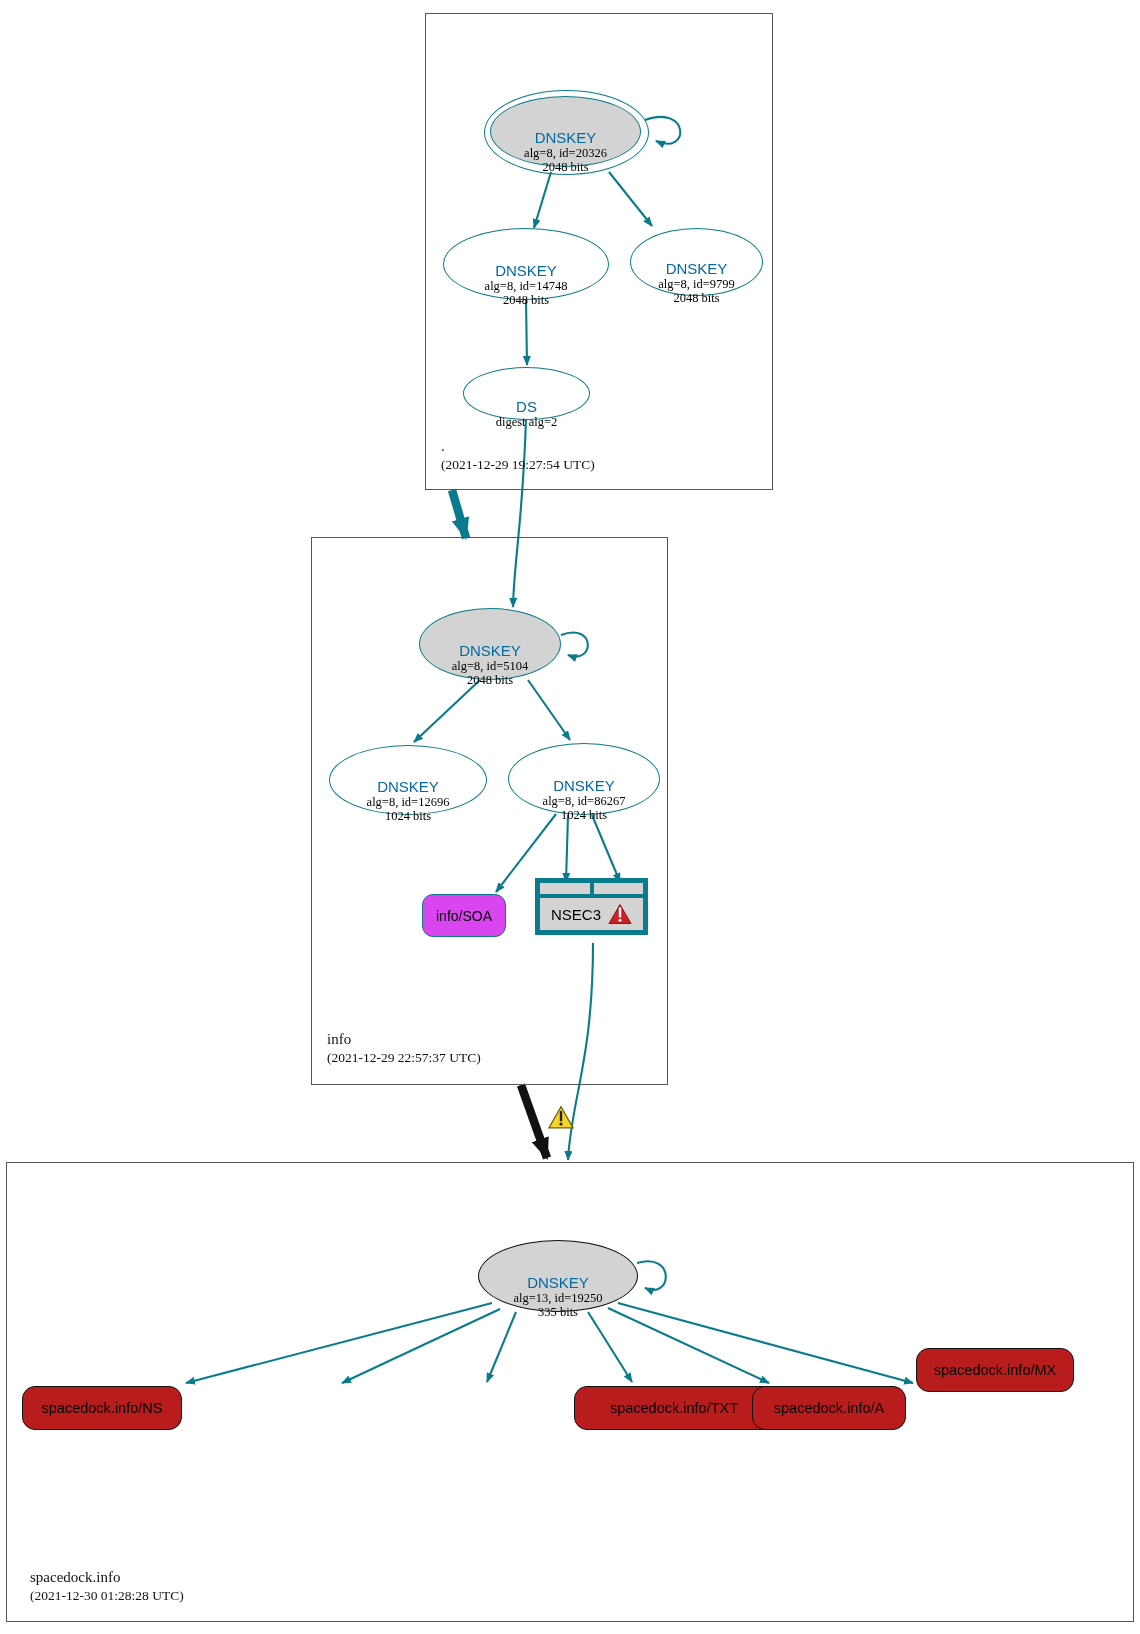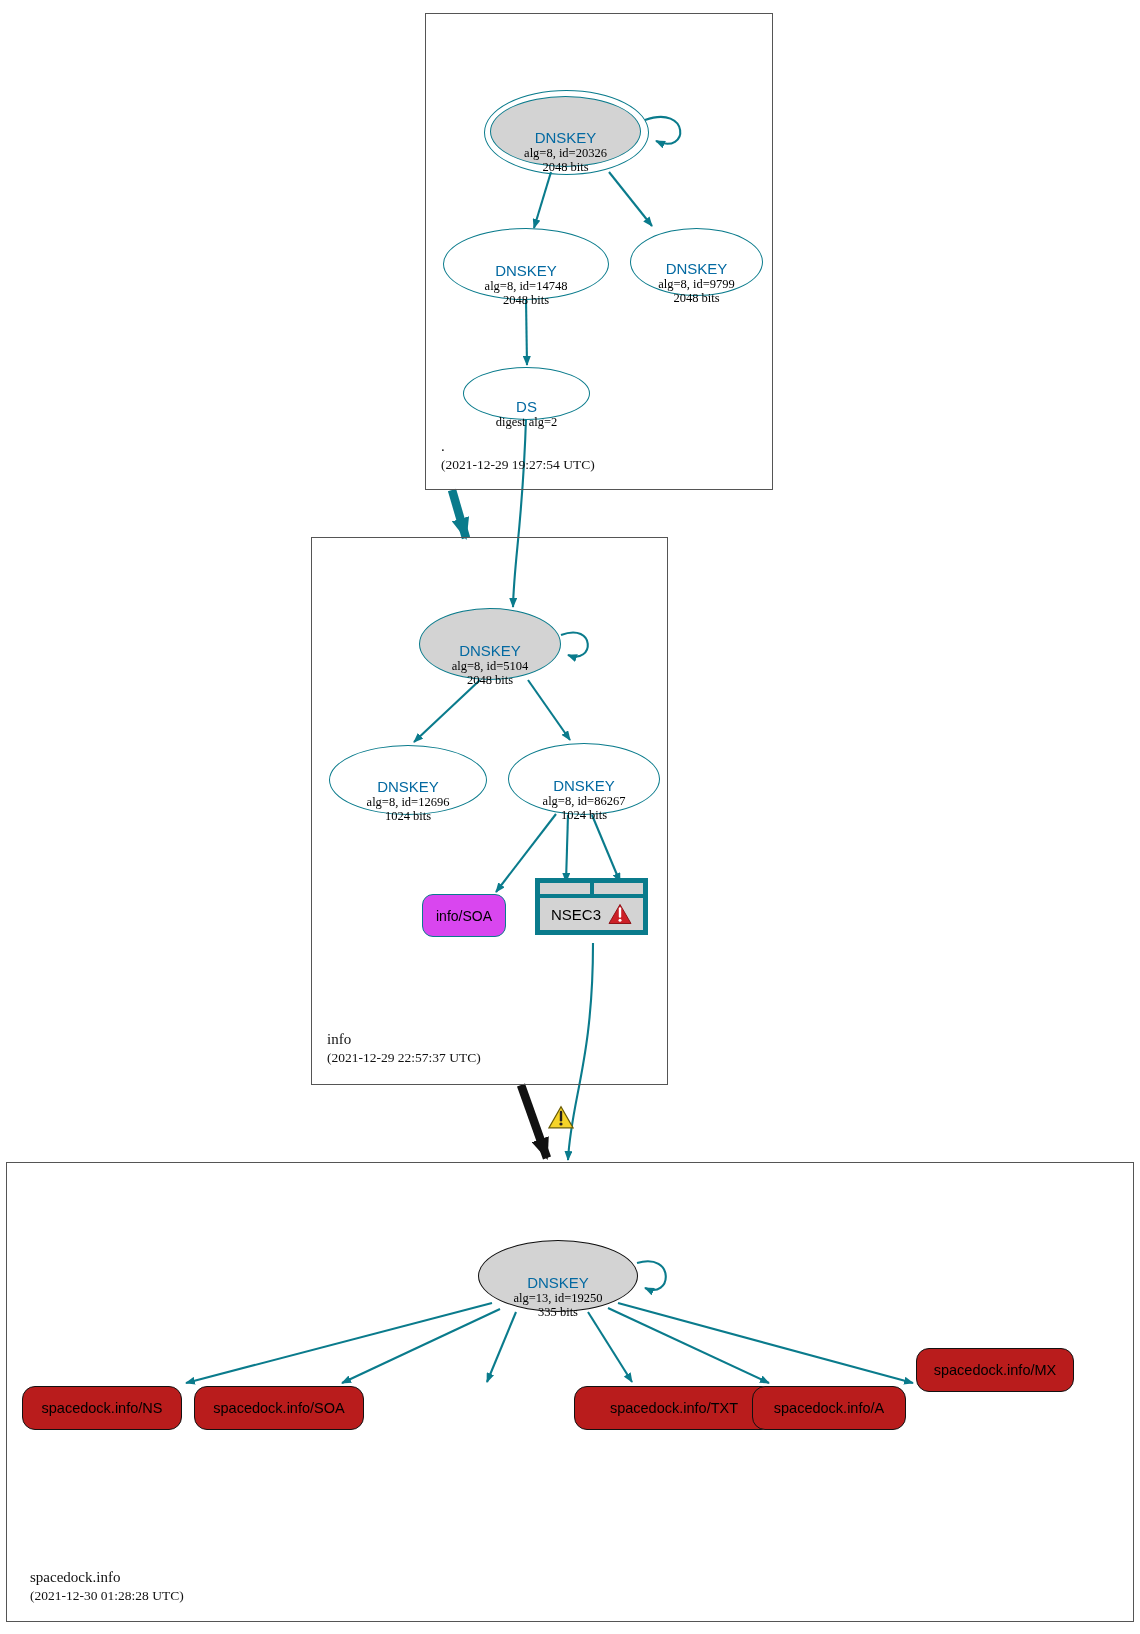--- a/index.html
+++ b/index.html
@@ -196,23 +196,20 @@
 
   <div class="node ellipse ell-black-fill" style="left:478px;top:1240px;width:160px;height:72px;">
     <div class="ntitle">DNSKEY</div>
     <div class="nsub">alg=13, id=19250</div>
     <div class="nsub">335 bits</div>
   </div>
 
   <div class="node rrset-black" style="left:22px;top:1386px;width:160px;height:44px;">
     <span>spacedock.info/NS</span>
   </div>
-  <div class="node rrset-black" style="left:194px;top:1386px;width:170px;height:44px;">
-    <span>spacedock.info/SOA</span>
-  </div>
   <div class="node rrset-black" style="left:574px;top:1386px;width:200px;height:44px;">
     <span>spacedock.info/TXT</span>
   </div>
   <div class="node rrset-black" style="left:752px;top:1386px;width:154px;height:44px;">
     <span>spacedock.info/A</span>
   </div>
   <div class="node rrset-black" style="left:916px;top:1348px;width:158px;height:44px;">
     <span>spacedock.info/MX</span>
   </div>
 

